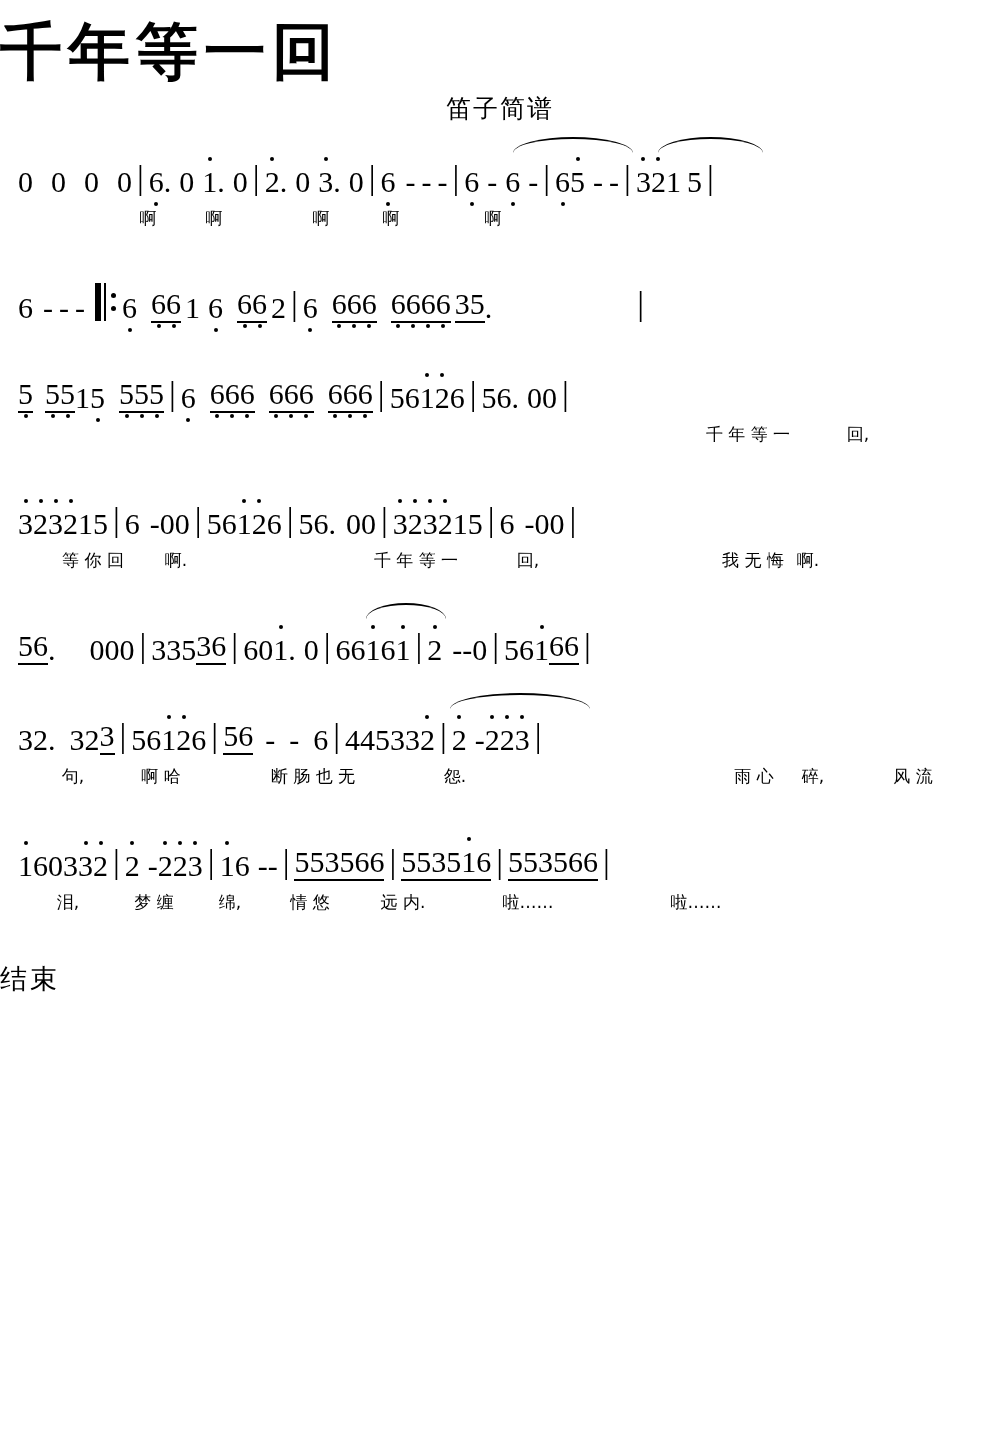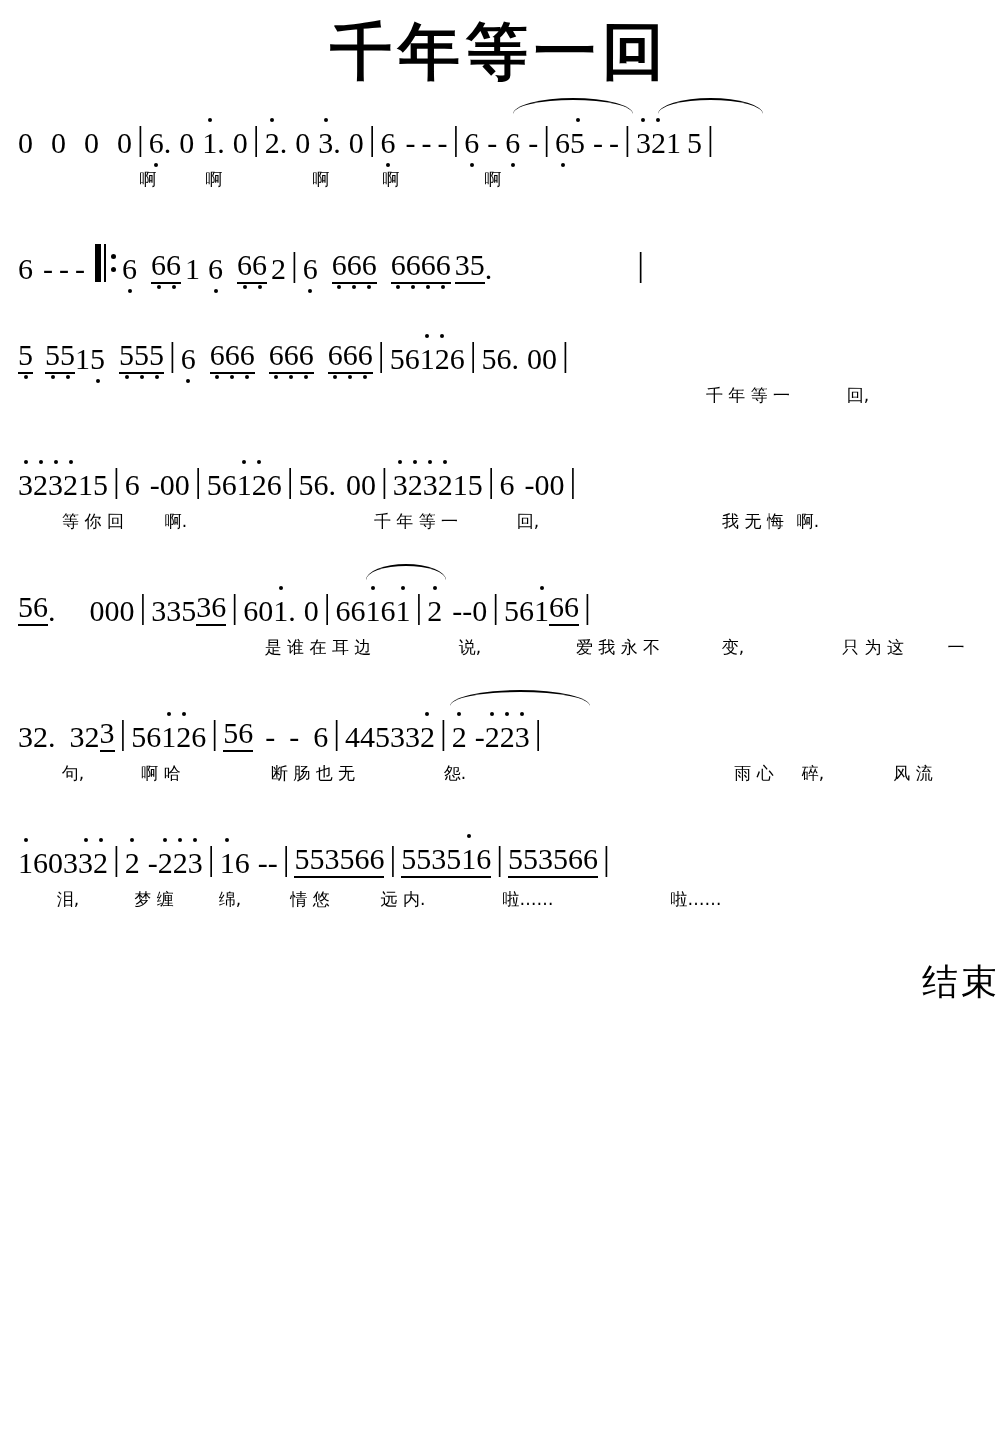--- a/index.html
+++ b/index.html
@@ -14,21 +14,21 @@
     color: #000000;
     position: relative;
     overflow: hidden;
   }
   .sheet {
     width: 1000px;
     height: 1430px;
     position: relative;
   }
   .title {
-    text-align: center;
+    text-align: left;
     font-family: "DejaVu Sans", sans-serif;
     font-weight: bold;
     font-size: 62px;
     letter-spacing: 6px;
     margin: 18px 0 0 0;
     line-height: 1.1;
   }
   .subtitle {
     text-align: center;
     font-family: "DejaVu Sans", sans-serif;
@@ -127,34 +127,35 @@
   .repeat-start .thin {
     width: 2px; height: 38px; background: #000; margin-right: 5px;
   }
   .repeat-start .dots {
     display: flex; flex-direction: column; justify-content: center; height: 38px;
   }
   .repeat-start .dots i {
     width: 5px; height: 5px; background: #000; border-radius: 50%; margin: 4px 0; display: block;
   }
   .end-mark {
-    text-align: right;
+    text-align: left;
     font-family: Liberation Mono, monospace;
-    font-size: 36px;
+    font-size: 27px;
     letter-spacing: 3px;
     margin-top: 10px;
   }
   .sp { display: inline-block; }
 </style>
 </head>
 <body>
 
 <div class="sheet">
 
   <div class="title">千年等一回</div>
+  <div class="subtitle">笛子简谱</div>
 
   <div class="systems">
 
     <div class="system">
       <div class="notes-row">
         <span class="note">0</span><span class="sp" style="width:18px"></span>
         <span class="note">0</span><span class="sp" style="width:18px"></span>
         <span class="note">0</span><span class="sp" style="width:18px"></span>
         <span class="note">0</span>
         <span class="bar">|</span>
@@ -284,28 +285,20 @@
         <span class="bar">|</span>
         <span class="note">6</span><span class="note">6</span><span class="note oct-up">1</span><span class="note">6</span><span class="note oct-up">1</span>
         <span class="bar">|</span>
         <span class="note oct-up">2</span><span class="sp" style="width:10px"></span>
         <span class="note">-</span><span class="note">-</span><span class="note">0</span>
         <span class="bar">|</span>
         <span class="note">5</span><span class="note">6</span><span class="note oct-up">1</span><span class="beam1"><span class="note">6</span><span class="note">6</span></span>
         <span class="bar">|</span>
       </div>
       <div class="tie" style="left:348px; top:-16px; width:80px;"></div>
-      <div class="lyrics-row">
-        <span class="lyric" style="left:300px">是 谁 在 耳 边</span>
-        <span class="lyric" style="left:452px">说,</span>
-        <span class="lyric" style="left:600px">爱 我 永 不</span>
-        <span class="lyric" style="left:715px">变,</span>
-        <span class="lyric" style="left:855px">只 为 这</span>
-        <span class="lyric" style="left:938px">一</span>
-      </div>
     </div>
 
     <div class="system">
       <div class="notes-row">
         <span class="note">3</span><span class="note">2</span><span class="note">.</span><span class="sp" style="width:14px"></span>
         <span class="note">3</span><span class="note">2</span><span class="beam1"><span class="note">3</span></span>
         <span class="bar">|</span>
         <span class="note">5</span><span class="note">6</span><span class="note oct-up">1</span><span class="note oct-up">2</span><span class="note">6</span>
         <span class="bar">|</span>
         <span class="beam1"><span class="note">5</span><span class="note">6</span></span><span class="sp" style="width:12px"></span>

